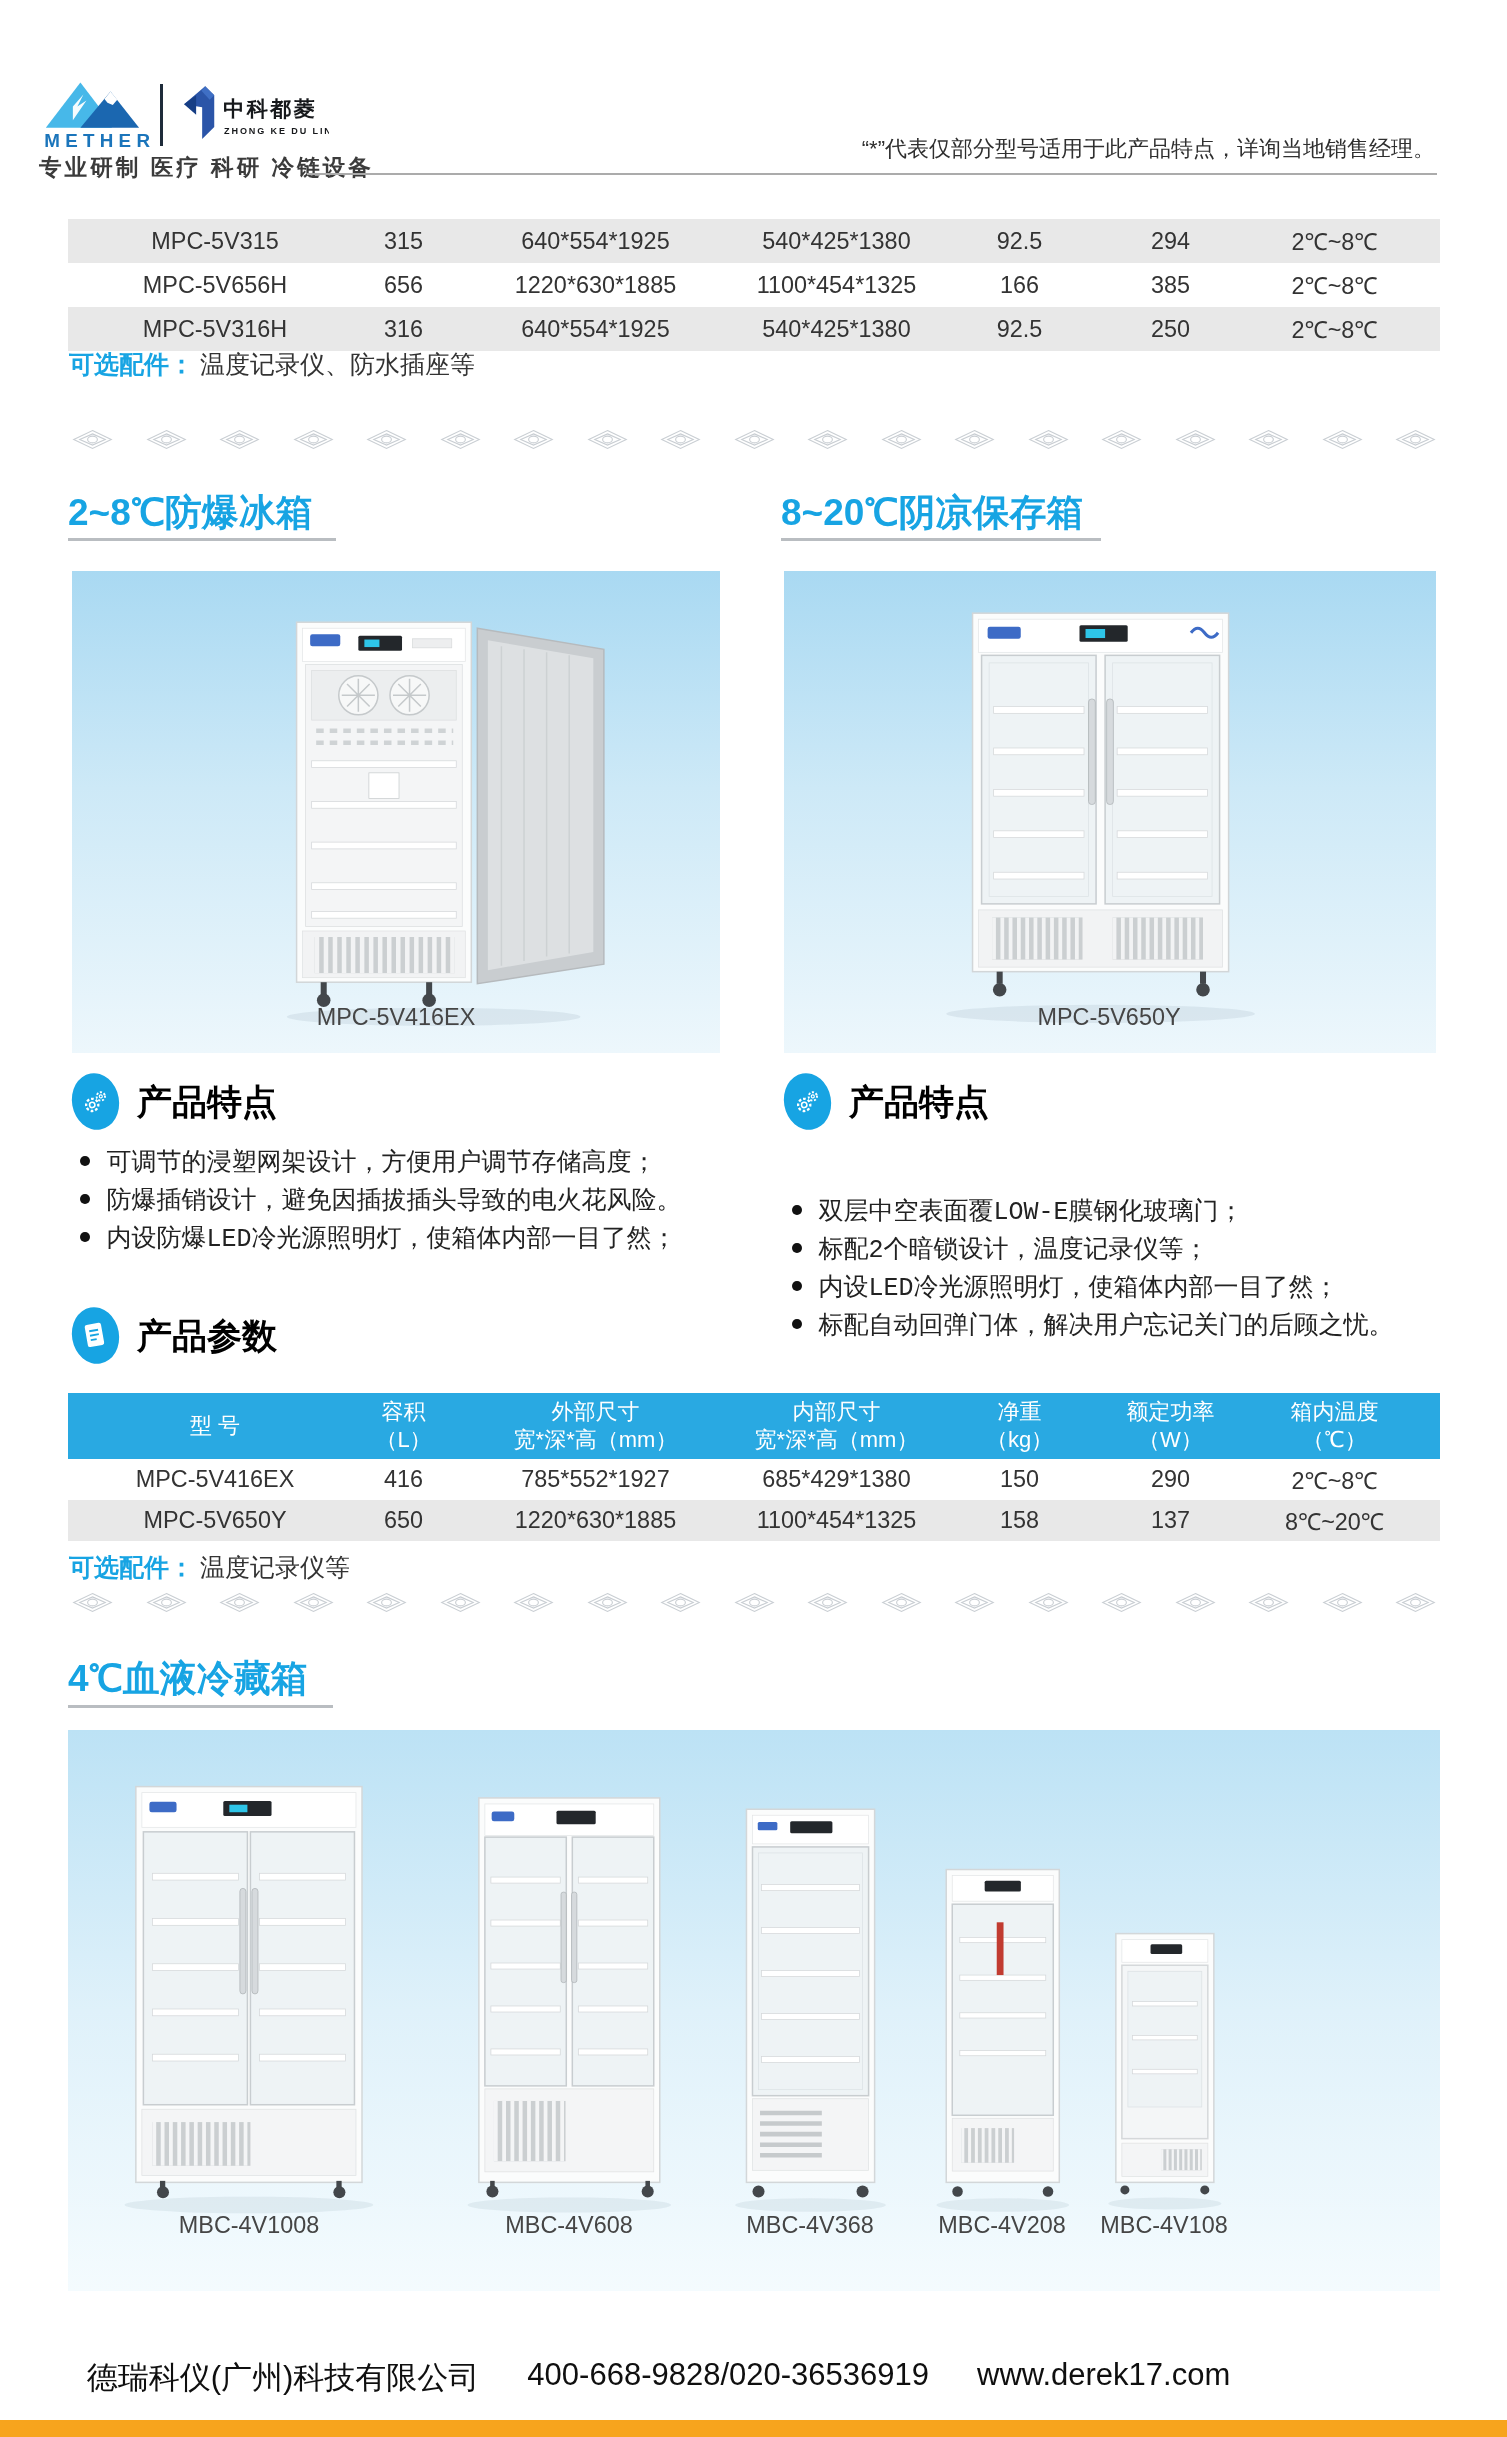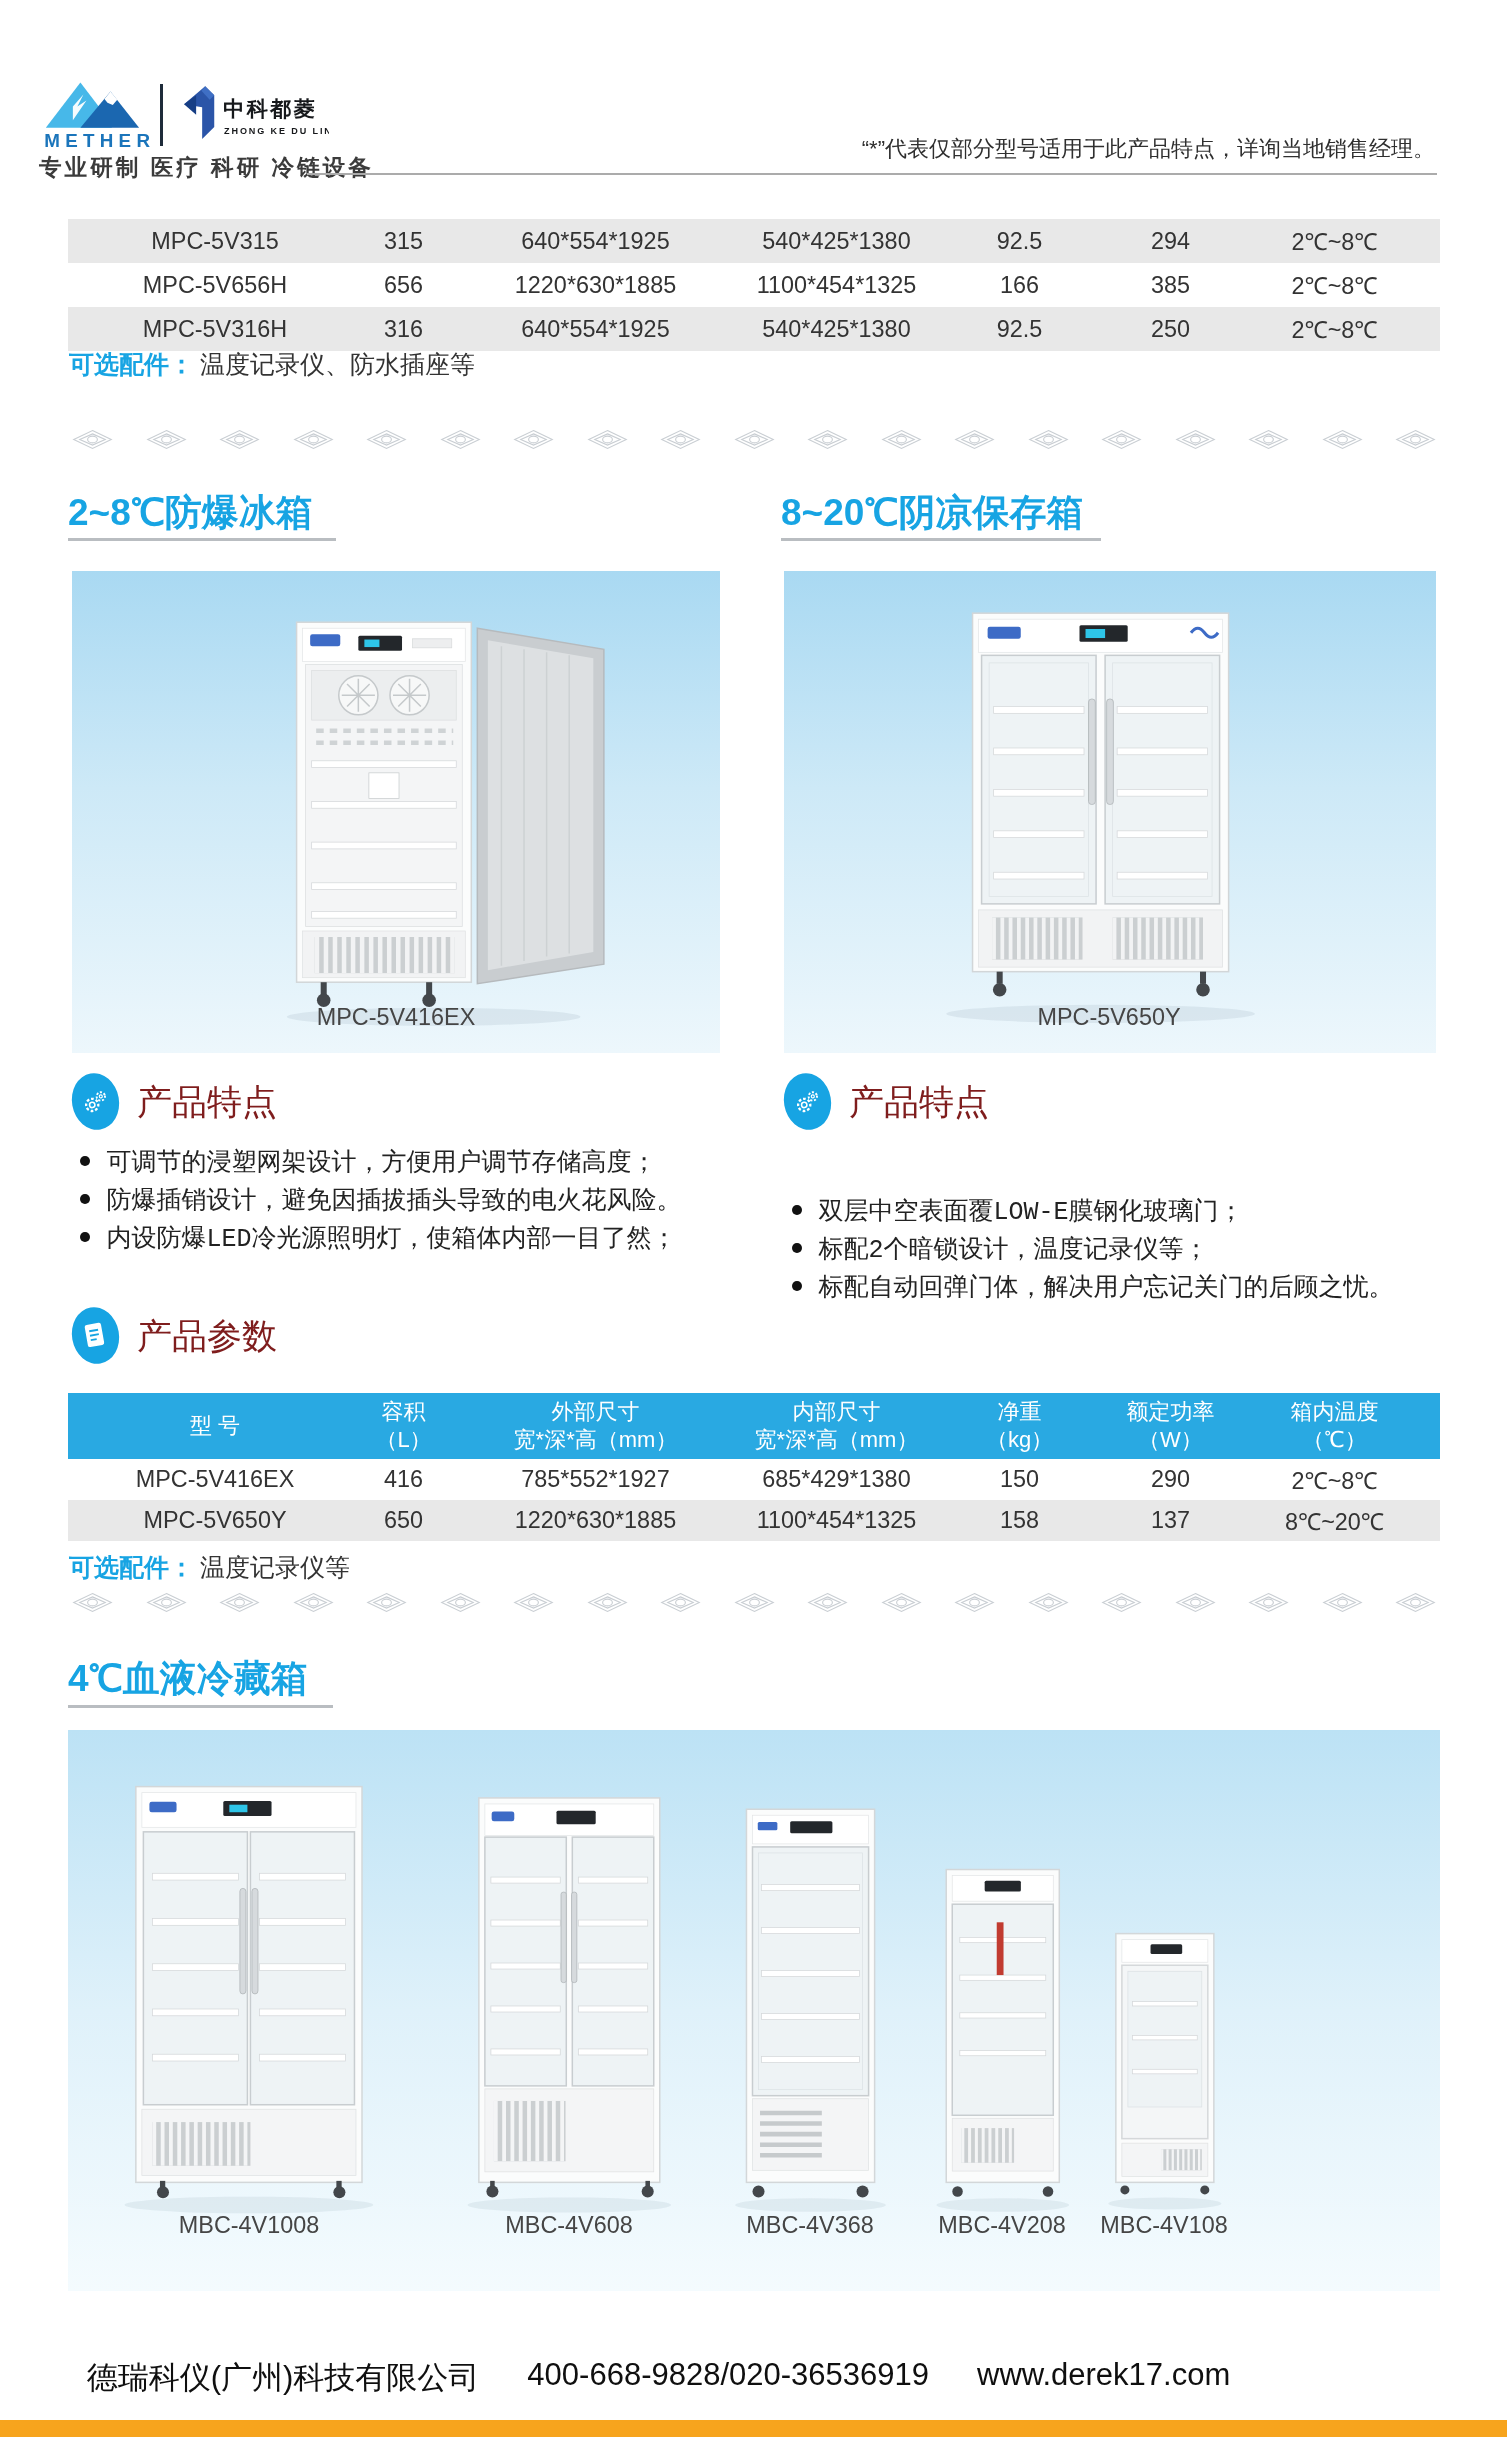--- a/index.html
+++ b/index.html
@@ -24,21 +24,21 @@
   .sec-title{font-size:37px;font-weight:bold;color:#17a4e3;white-space:nowrap;}
   .sec-underline{height:3px;background:#b9bdc1;}
   
   .ornaments{display:flex;justify-content:space-between;align-items:center;}
   
   .imgbox{background:linear-gradient(180deg,#a9d9f2 0%,#cde9f7 45%,#edf7fc 100%);}
   .imgbox.big{background:linear-gradient(180deg,#bce2f5 0%,#dff1fa 50%,#f4fbfe 100%);}
   .model-label{font-size:23.4px;color:#454545;white-space:nowrap;transform:translateX(-50%);}
   
   .feat-icon{width:47px;height:57px;border-radius:50%;background:#17a4e3;display:flex;align-items:center;justify-content:center;transform:rotate(-10deg);}
-  .feat-title{font-size:35px;font-weight:normal;color:#7f1d1d;white-space:nowrap;}
+  .feat-title{font-size:35px;font-weight:bold;color:#000000;white-space:nowrap;}
   .feat-list{list-style:none;margin:8px;padding:0;font-family:Liberation Mono, monospace;}
   .feat-list li{display:flex;align-items:center;height:38px;font-size:25px;color:#222;white-space:nowrap;}
   .dot{width:9.8px;height:9.8px;border-radius:50%;background:#111;margin-right:16.6px;flex:none;}
   
   .footer{display:flex;justify-content:center;gap:48px;font-size:31px;font-weight:500;color:#0f0f0f;white-space:nowrap;}
   .footer-bar{background:#f7a41d;}
 </style>
 </head>
 <body>
 
@@ -377,20 +377,24 @@
   </div>
   <div class="abs feat-title" style="left:849px;top:1079px">产品特点</div>
   <ul class="abs feat-list" style="left:784px;top:1183px">
     <li>
         <span class="dot"></span>
         <span>双层中空表面覆LOW-E膜钢化玻璃门；</span>
       </li>
     <li>
         <span class="dot"></span>
         <span>标配2个暗锁设计，温度记录仪等；</span>
+      </li>
+    <li>
+        <span class="dot"></span>
+        <span>内设LED冷光源照明灯，使箱体内部一目了然；</span>
       </li>
     <li>
         <span class="dot"></span>
         <span>标配自动回弹门体，解决用户忘记关门的后顾之忧。</span>
       </li>
   </ul>
 
   <div class="abs feat-icon" style="left:72px;top:1307px">
     <svg width="22.6" height="27" viewBox="0 0 30 36">
       <rect x="3" y="2" width="22" height="30" rx="3" fill="#ffffff"></rect>

